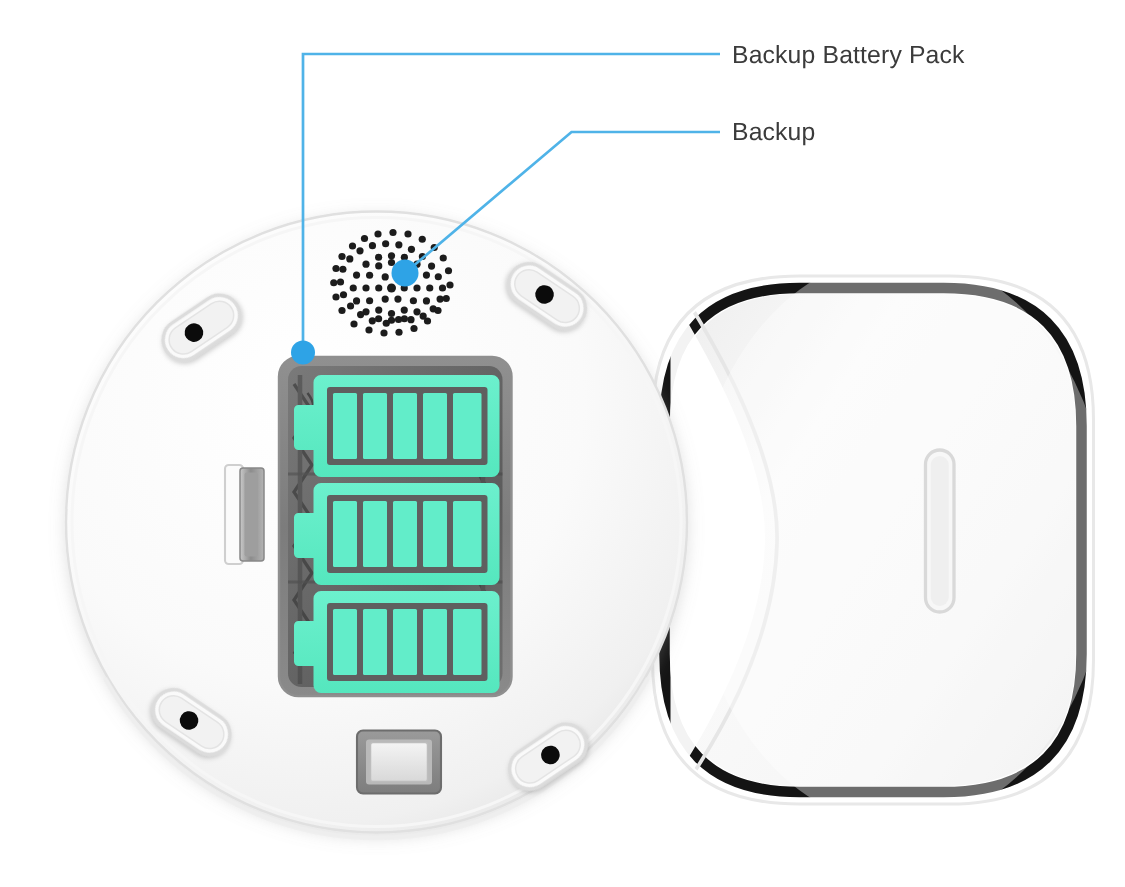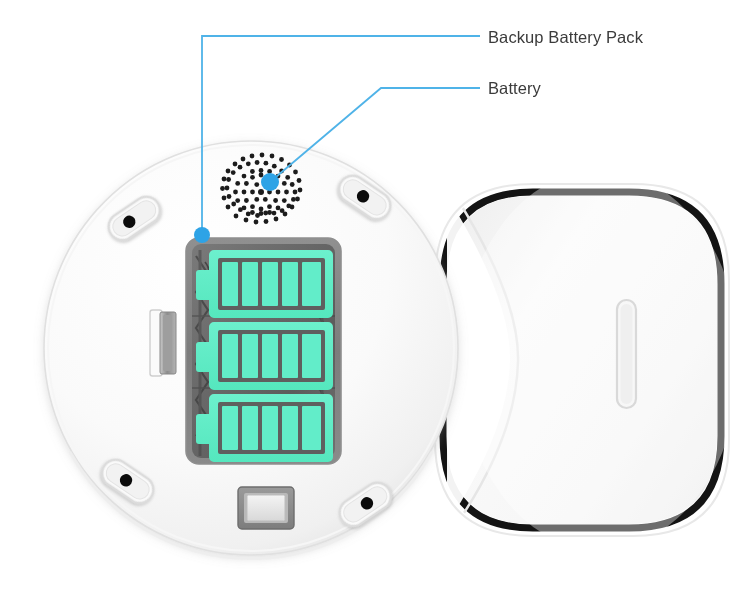--- a/index.html
+++ b/index.html
@@ -299,15 +299,15 @@
     <g>
       <path d="M 480 36 L 202 36 L 202 235" fill="none" stroke="#4FB3E8" stroke-width="1.8"></path>
       <path d="M 480 88 L 381 88 L 270 182" fill="none" stroke="#4FB3E8" stroke-width="1.8"></path>
       <circle cx="202" cy="235" r="8" fill="#2EA3E6"></circle>
       <circle cx="270" cy="182" r="9" fill="#2EA3E6"></circle>
     </g>
   </svg>
 
   <div id="label-battery" class="callout-label">Backup Battery Pack</div>
 
-  <div id="label-speaker" class="callout-label">Battery</div>
+  <div id="label-speaker" class="callout-label">Backup</div>
 
 </div>
 
 </body></html>

